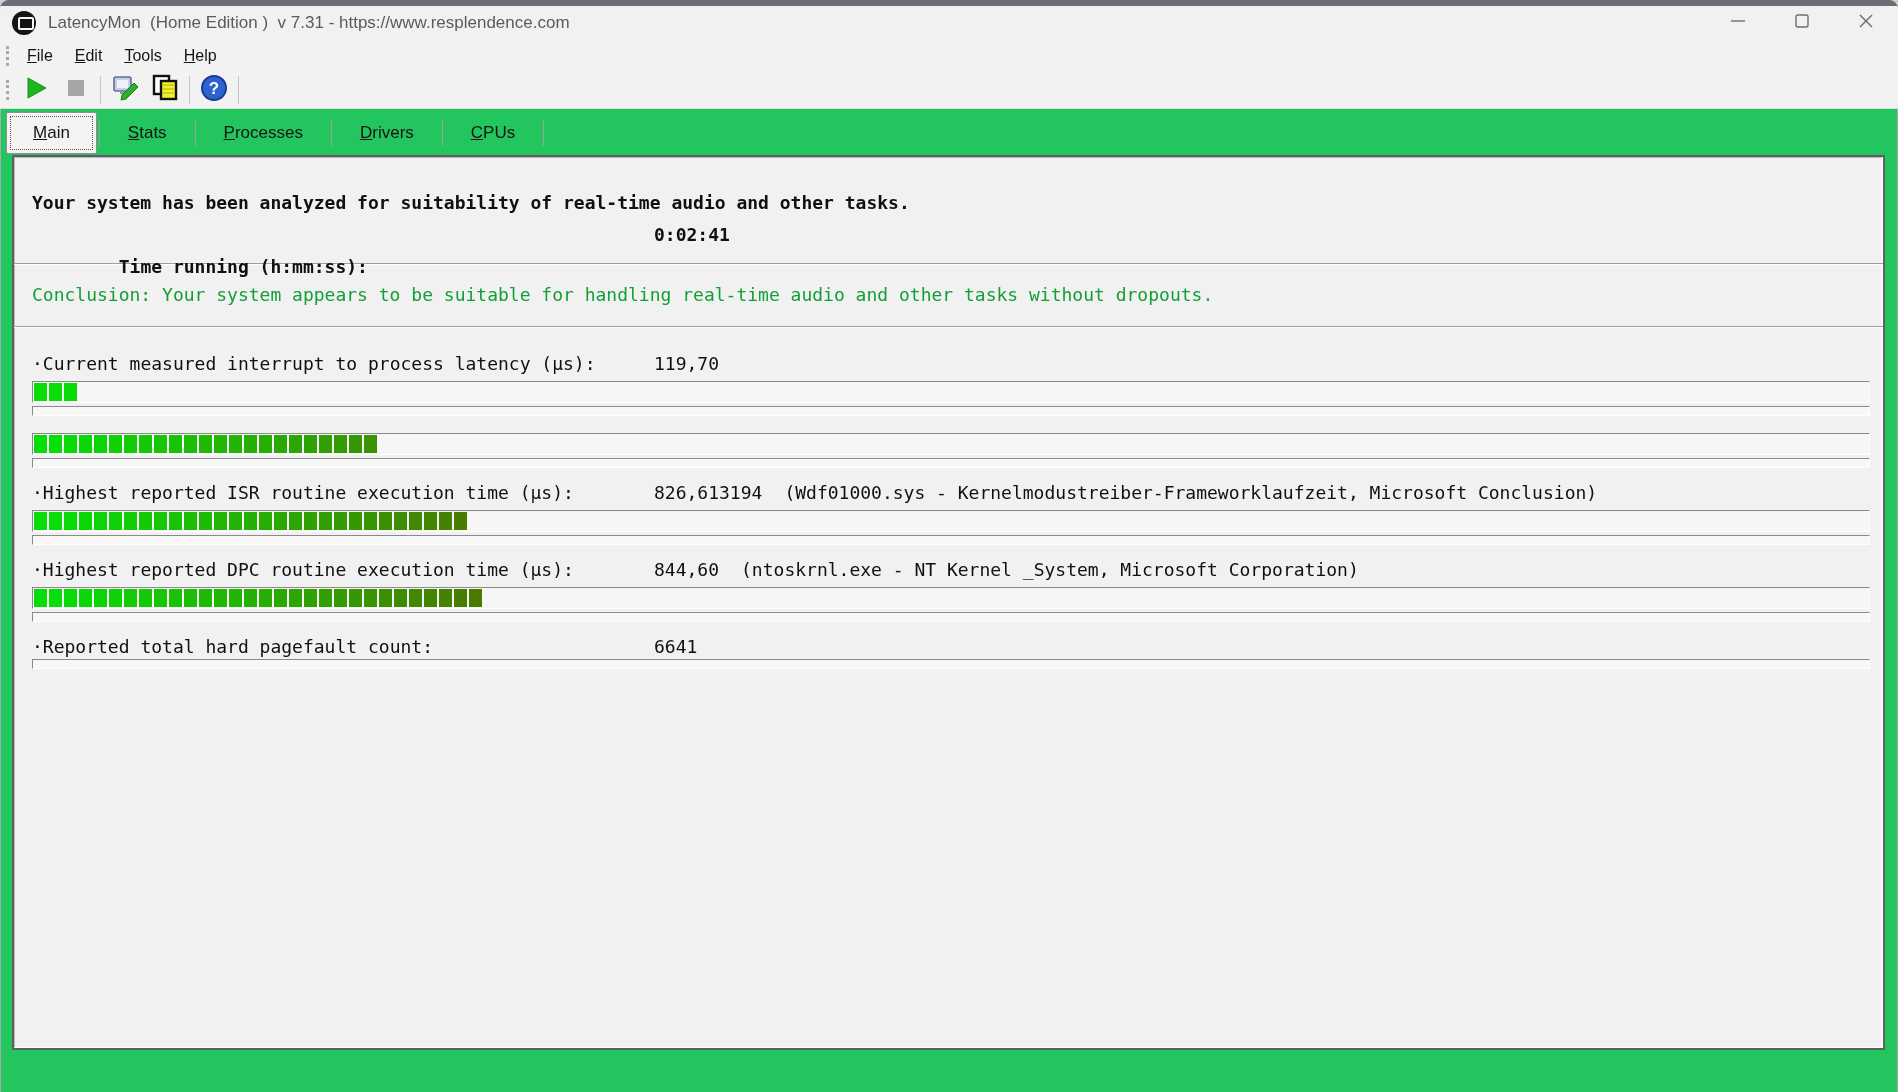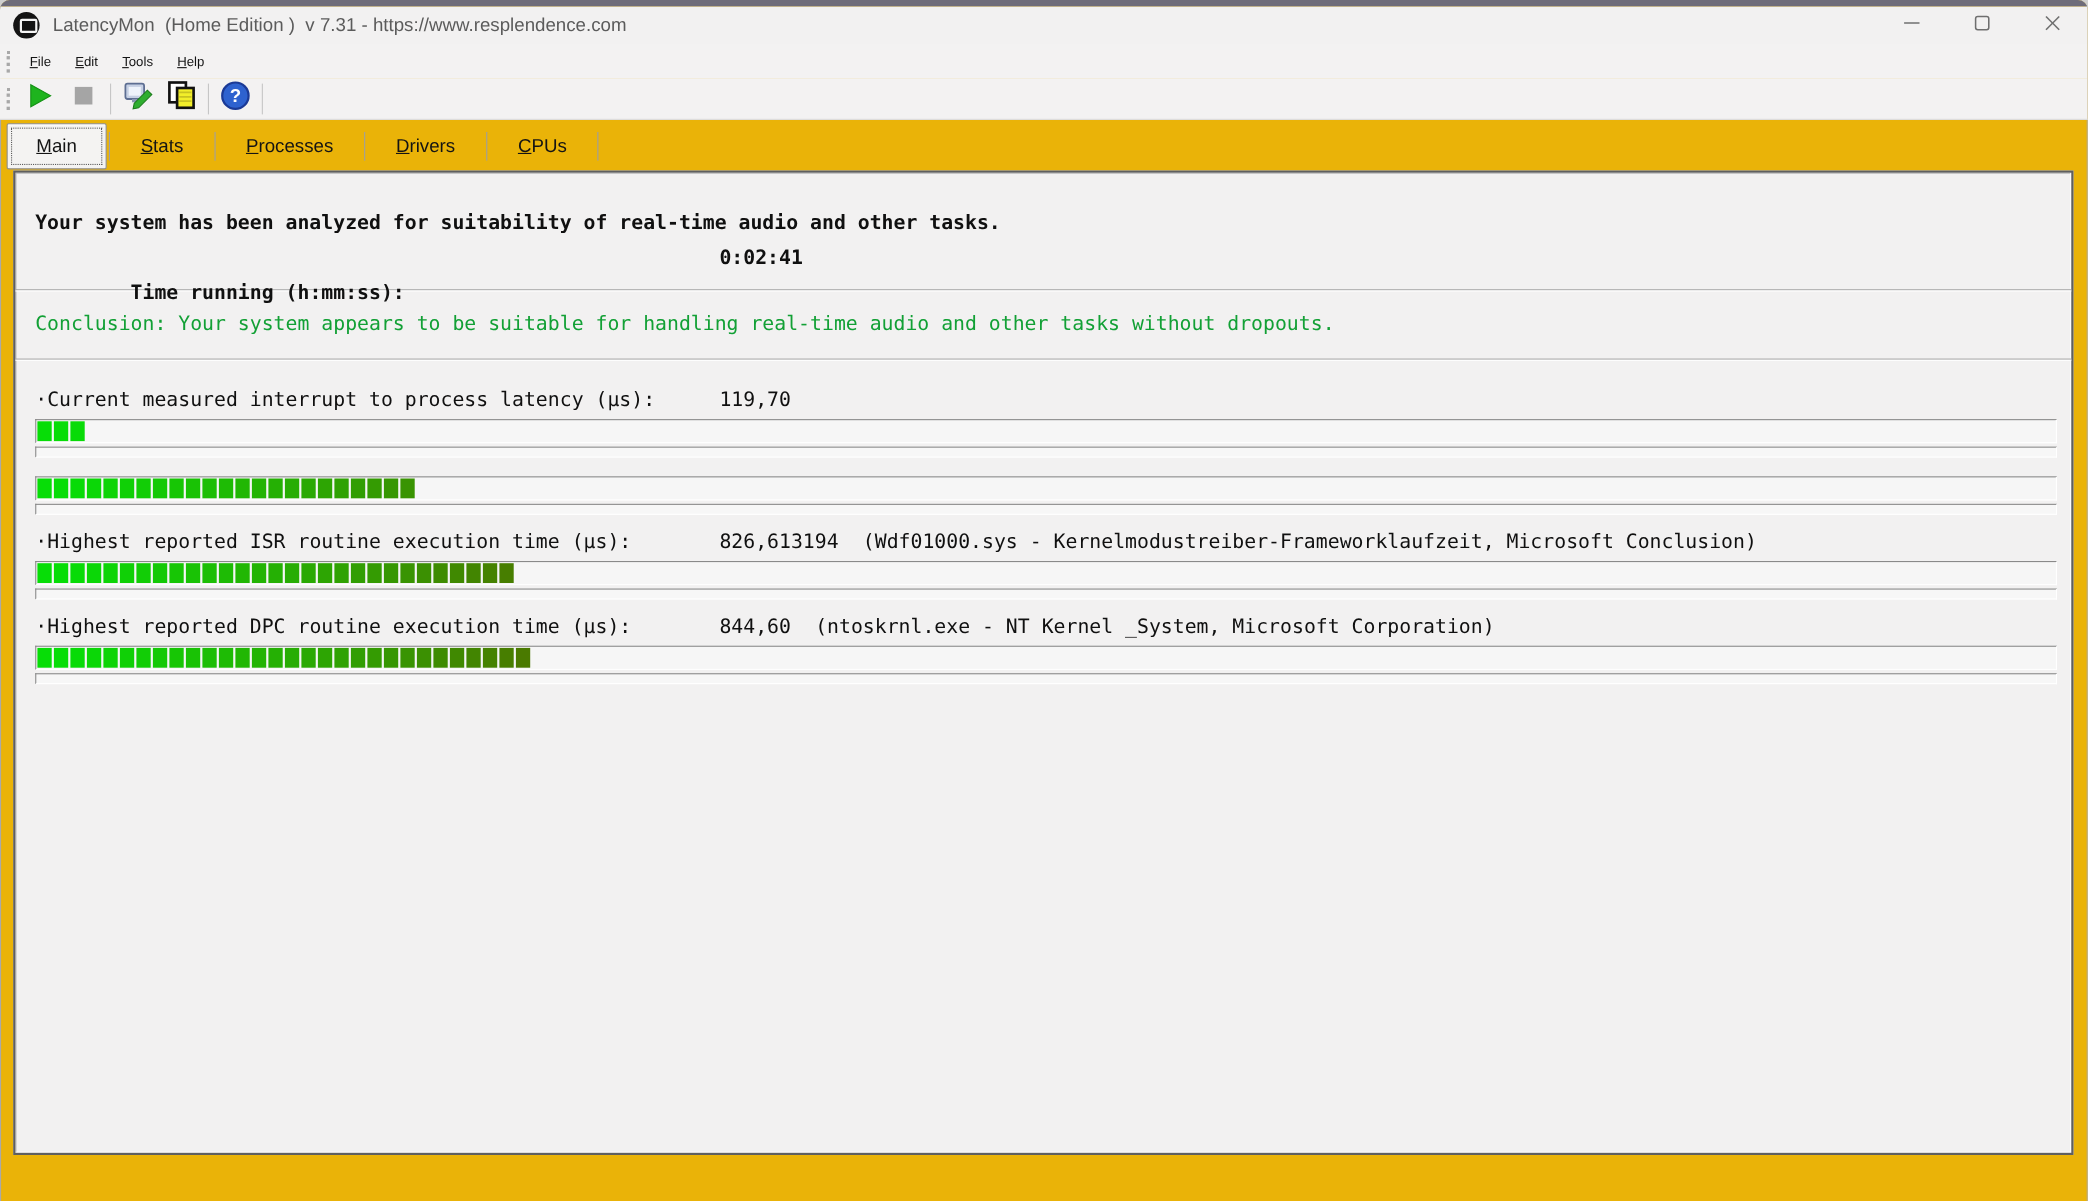--- a/index.html
+++ b/index.html
@@ -1,37 +1,37 @@
 <!DOCTYPE html>
 <html><head>
 <meta charset="utf-8">
 <style>
   * { margin:0; padding:0; box-sizing:border-box; }
   html,body { background:#cfcfcf; }
   .window {
     position:relative; width:1898px; height:1092px;
-    background:#eab308; overflow:hidden;
+    background:#22c55e; overflow:hidden;
     border-radius:9px 9px 0 0;
     font-family:"Liberation Sans", sans-serif;
     box-shadow: inset 1px 0 0 #a9a9a9, inset -1px 0 0 #a9a9a9;
   }
   
   .top-accent { height:6px; width:100%; }
   .titlebar { height:34px; display:flex; align-items:center; padding-left:12px; background:#f2f1f1; }
   .app-icon { width:24px; height:24px; border-radius:50%; background:#141414; position:relative; flex:none; }
   .app-icon::after { content:""; position:absolute; left:6px; top:6px; width:12px; height:9px;
     border:2px solid #f5f5f5; border-radius:2px; }
   .title-text { margin-left:12px; font-size:17px; color:#5b5b5b; white-space:pre; }
   .win-controls { margin-left:auto; display:flex; height:100%; }
   .win-btn { width:64px; height:100%; display:flex; align-items:center; justify-content:center; cursor:default; }
   .win-btn svg { stroke:#6f6f6f; stroke-width:1.4; fill:none; }
   
   .menubar { height:31px; display:flex; align-items:center; background:#f3f2f2; padding-left:4px; }
   .gripper { width:4px; height:20px; border-left:3px dotted #a8a8a8; margin:0 6px 0 2px; flex:none; }
-  .menu-item { font-size:12px; color:#141414; padding:3px 11px; cursor:default; }
+  .menu-item { font-size:16px; color:#141414; padding:3px 11px; cursor:default; }
   
   .toolbar { height:38px; display:flex; align-items:center; background:#f3f2f2; padding-left:4px;
     border-bottom:1px solid #dcdcdc; }
   .tb-btn { width:40px; height:32px; display:flex; align-items:center; justify-content:center; }
   .tb-sep { width:1px; height:28px; background:#c6c6c6; margin:0 4px; flex:none; }
   
   .tabstrip { height:42px; margin-top:3px; display:flex; align-items:stretch; padding-left:6px; }
   .tab { display:flex; align-items:center; justify-content:center; font-size:17px; color:#141414;
     padding:0 26px; position:relative; cursor:default; }
   .tab.selected { border:1px solid #8f8f8f; background:#f4f3f2; border-radius:2px;
@@ -284,17 +284,21 @@
             <div class="seg" style="background: rgb(59, 144, 2);"></div>
             <div class="seg" style="background: rgb(62, 140, 1);"></div>
             <div class="seg" style="background: rgb(64, 137, 1);"></div>
             <div class="seg" style="background: rgb(66, 133, 1);"></div>
             <div class="seg" style="background: rgb(69, 130, 1);"></div>
             <div class="seg" style="background: rgb(71, 126, 0);"></div>
             <div class="seg" style="background: rgb(74, 122, 0);"></div>
           </div>
           <div class="bar-thin"></div>
         </div>
+        <div class="metric">
+          <div class="m-row"><span>·</span><span>Reported total hard pagefault count:</span><span class="col-value"><span>6641</span></span></div>
+          <div class="bar-thin"></div>
+        </div>
       </div>
   </div>
 
 
 </div>
 
 </body></html>

